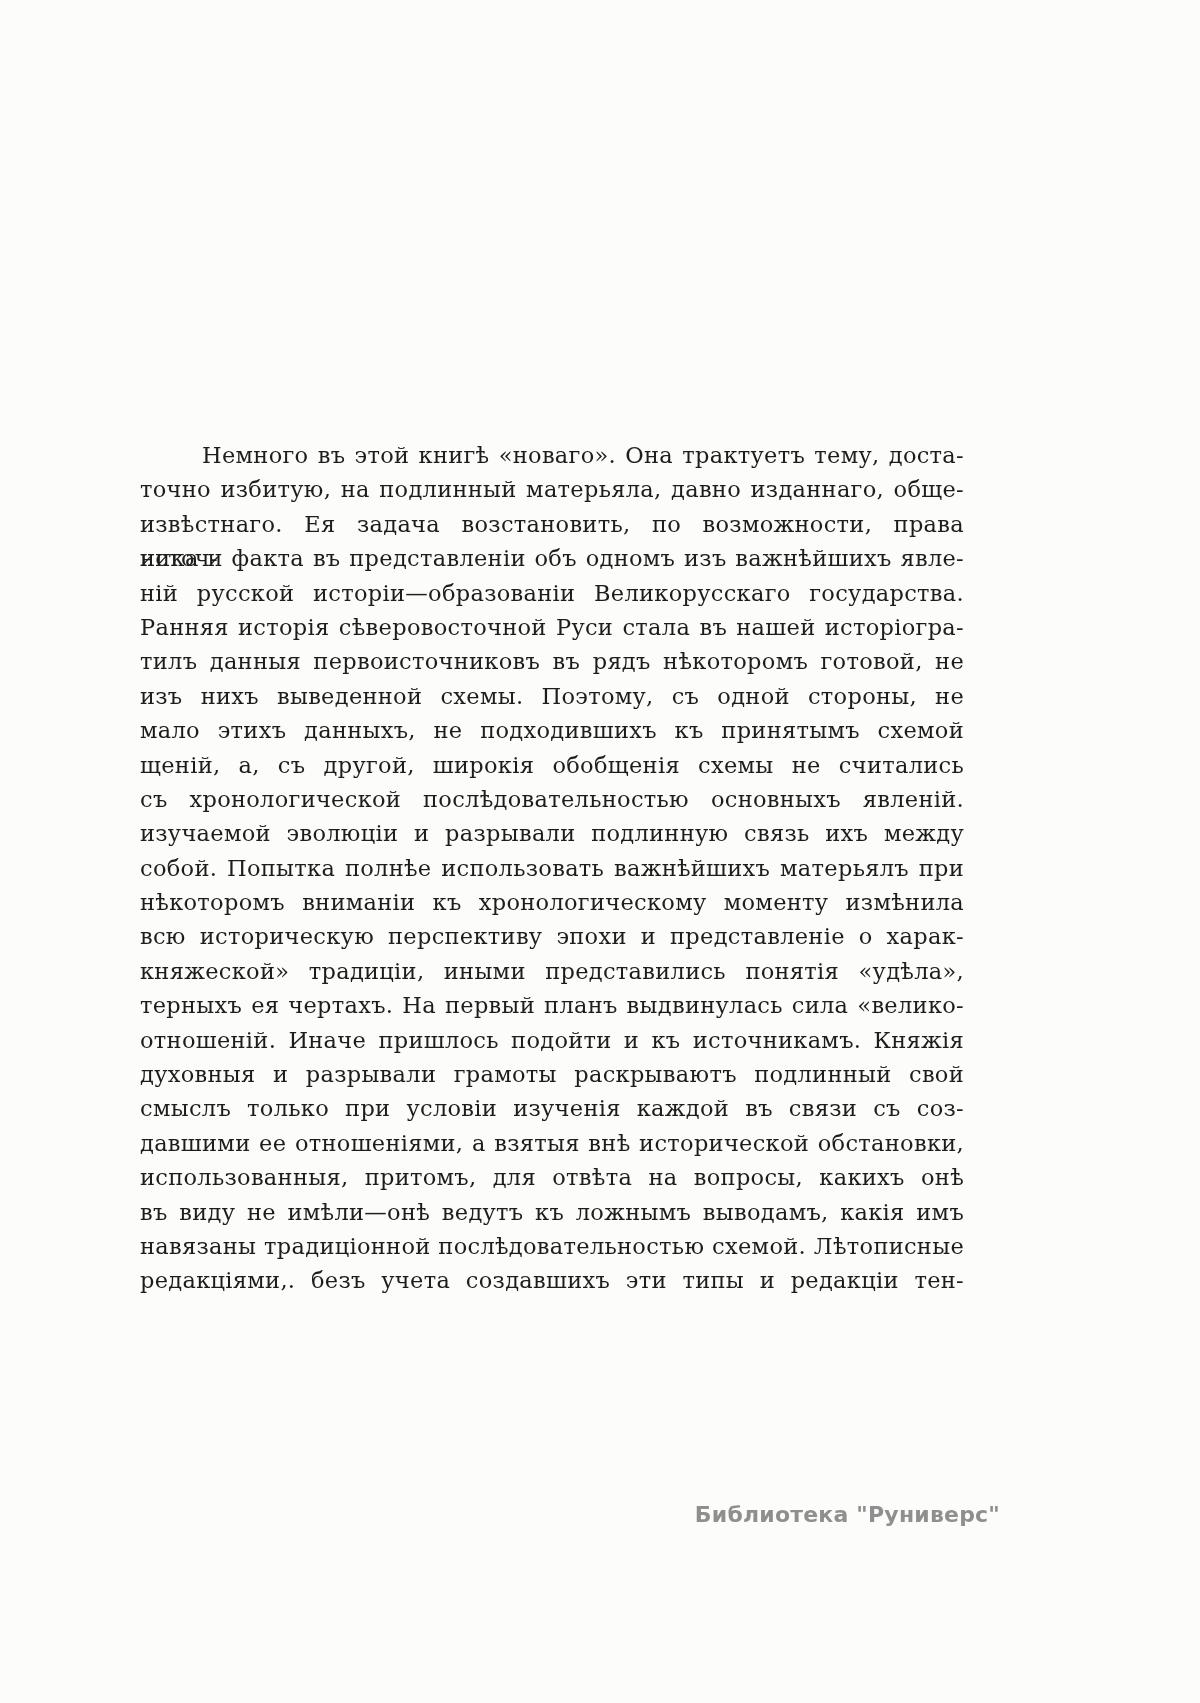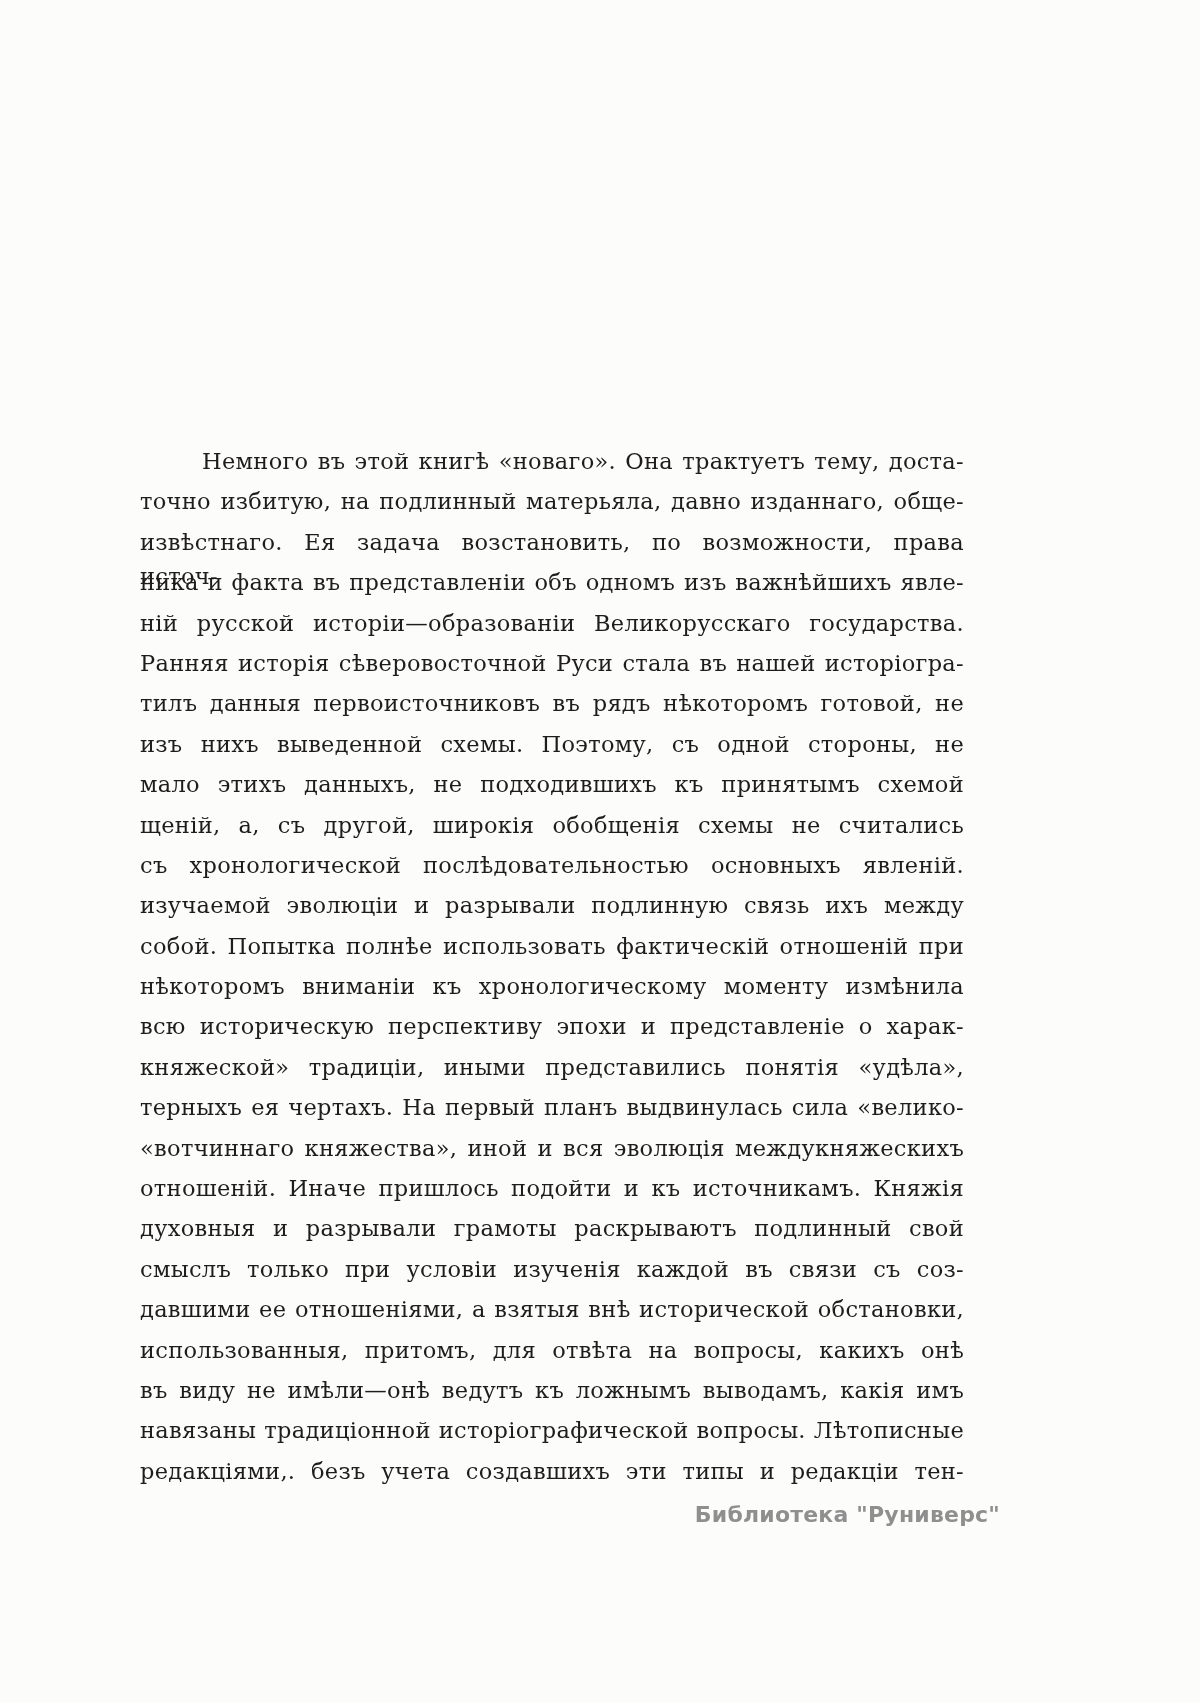--- a/index.html
+++ b/index.html
@@ -23,21 +23,20 @@
     color: #1e1d1b;
     font-size: 22.5px;
     line-height: 34.4px;
     letter-spacing: 0.3px;
   }
   .text-line {
     text-align: justify;
     text-align-last: justify;
     white-space: normal;
     height: 34.4px;
-    margin-top: 6px;
   }
   .text-line:first-child {
     text-indent: 62px;
   }
   .watermark {
     position: absolute;
     top: 1502px;
     right: 200px;
     color: #8f8f8f;
     font-family: "DejaVu Sans", "Liberation Sans", sans-serif;
@@ -56,30 +55,29 @@
       <div class="text-line">извѣстнаго. Ея задача возстановить, по возможности, права источ-</div>
       <div class="text-line">ника и факта въ представленіи объ одномъ изъ важнѣйшихъ явле-</div>
       <div class="text-line">ній русской исторіи—образованіи Великорусскаго государства.</div>
       <div class="text-line">Ранняя исторія сѣверовосточной Руси стала въ нашей исторіогра-</div>
       <div class="text-line">тилъ данныя первоисточниковъ въ рядъ нѣкоторомъ готовой, не</div>
       <div class="text-line">изъ нихъ выведенной схемы. Поэтому, съ одной стороны, не</div>
       <div class="text-line">мало этихъ данныхъ, не подходившихъ къ принятымъ схемой</div>
       <div class="text-line">щеній, а, съ другой, широкія обобщенія схемы не считались</div>
       <div class="text-line">съ хронологической послѣдовательностью основныхъ явленій.</div>
       <div class="text-line">изучаемой эволюціи и разрывали подлинную связь ихъ между</div>
-      <div class="text-line">собой. Попытка полнѣе использовать фактическій отношеній при</div>
+      <div class="text-line">собой. Попытка полнѣе использовать важнѣйшихъ матерьялъ при</div>
       <div class="text-line">нѣкоторомъ вниманіи къ хронологическому моменту измѣнила</div>
       <div class="text-line">всю историческую перспективу эпохи и представленіе о харак-</div>
       <div class="text-line">княжеской» традиціи, иными представились понятія «удѣла»,</div>
       <div class="text-line">терныхъ ея чертахъ. На первый планъ выдвинулась сила «велико-</div>
-      <div class="text-line">«вотчиннаго княжества», иной и вся эволюція междукняжескихъ</div>
       <div class="text-line">отношеній. Иначе пришлось подойти и къ источникамъ. Княжія</div>
       <div class="text-line">духовныя и разрывали грамоты раскрываютъ подлинный свой</div>
       <div class="text-line">смыслъ только при условіи изученія каждой въ связи съ соз-</div>
       <div class="text-line">давшими ее отношеніями, а взятыя внѣ исторической обстановки,</div>
       <div class="text-line">использованныя, притомъ, для отвѣта на вопросы, какихъ онѣ</div>
       <div class="text-line">въ виду не имѣли—онѣ ведутъ къ ложнымъ выводамъ, какія имъ</div>
-      <div class="text-line">навязаны традиціонной исторіографической вопросы. Лѣтописные</div>
+      <div class="text-line">навязаны традиціонной послѣдовательностью схемой. Лѣтописные</div>
       <div class="text-line">редакціями,. безъ учета создавшихъ эти типы и редакціи тен-</div>
     </div>
 
   <div class="watermark">Библиотека "Руниверс"</div>
 </div>
 
 </body></html>

